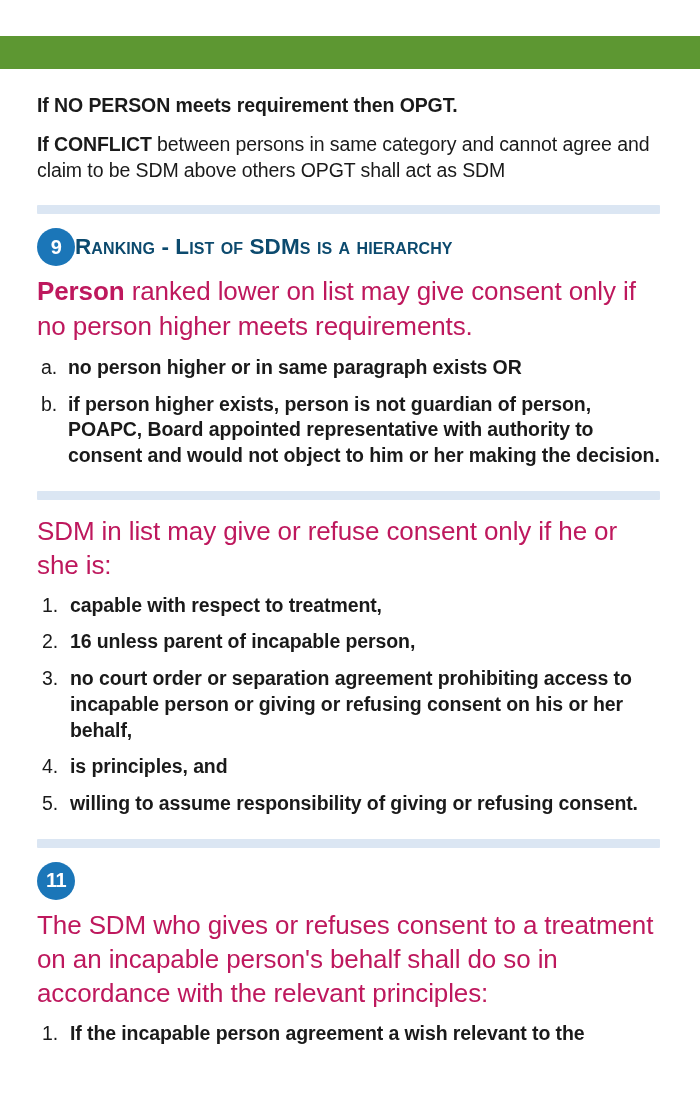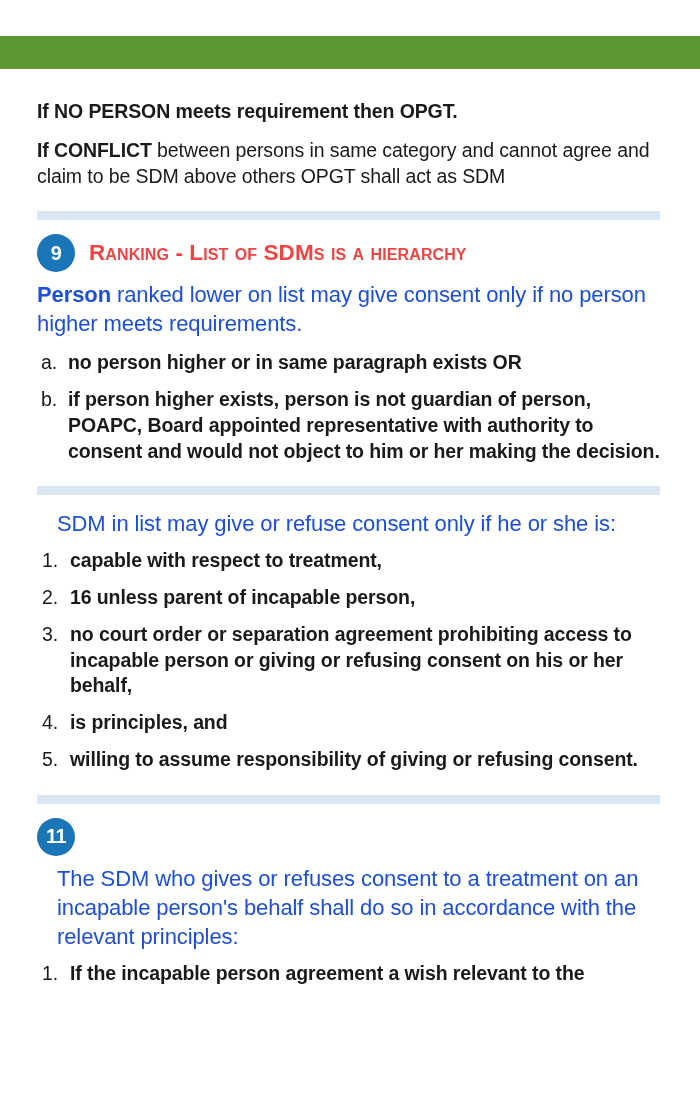--- a/index.html
+++ b/index.html
@@ -29,21 +29,21 @@
     top: 36px;
     left: 0;
     width: 700px;
     height: 33px;
     background: #5d9732;
   }
 
   
   .content {
     position: absolute;
-    top: 98px;
+    top: 92px;
     left: 37px;
     width: 626px;
   }
 
   
   .intro-para {
     font-size: 19.5px;
     line-height: 1.34;
     color: #1a1a1a;
     margin: 0 0 13px 0;
@@ -80,40 +80,39 @@
     background: #1b76b8;
     color: #ffffff;
     font-size: 20px;
     font-weight: bold;
     display: flex;
     align-items: center;
     justify-content: center;
     letter-spacing: -0.5px;
   }
   .section-title {
-    margin-left: 14px;
-    color: #ef4444;
+    color: #0c4a6e;
     font-weight: bold;
     font-size: 22.5px;
     font-variant: small-caps;
     text-transform: none;
     letter-spacing: 0.1px;
     white-space: nowrap;
   }
 
   
   .body-para {
-    font-size: 22px;
+    font-size: 26px;
     line-height: 1.32;
     margin: 0 0 12px 0;
-    color: #1d4ed8;
+    color: #be185d;
     letter-spacing: -0.1px;
   }
   .body-para b { font-weight: bold; }
-  .body-para.tight { margin-bottom: 10px; margin-left: 20px; }
+  .body-para.tight { margin-bottom: 10px; }
 
   
   .list {
     margin: 0;
     padding: 0;
     list-style: none;
   }
   .list li {
     display: flex;
     font-size: 19.5px;

